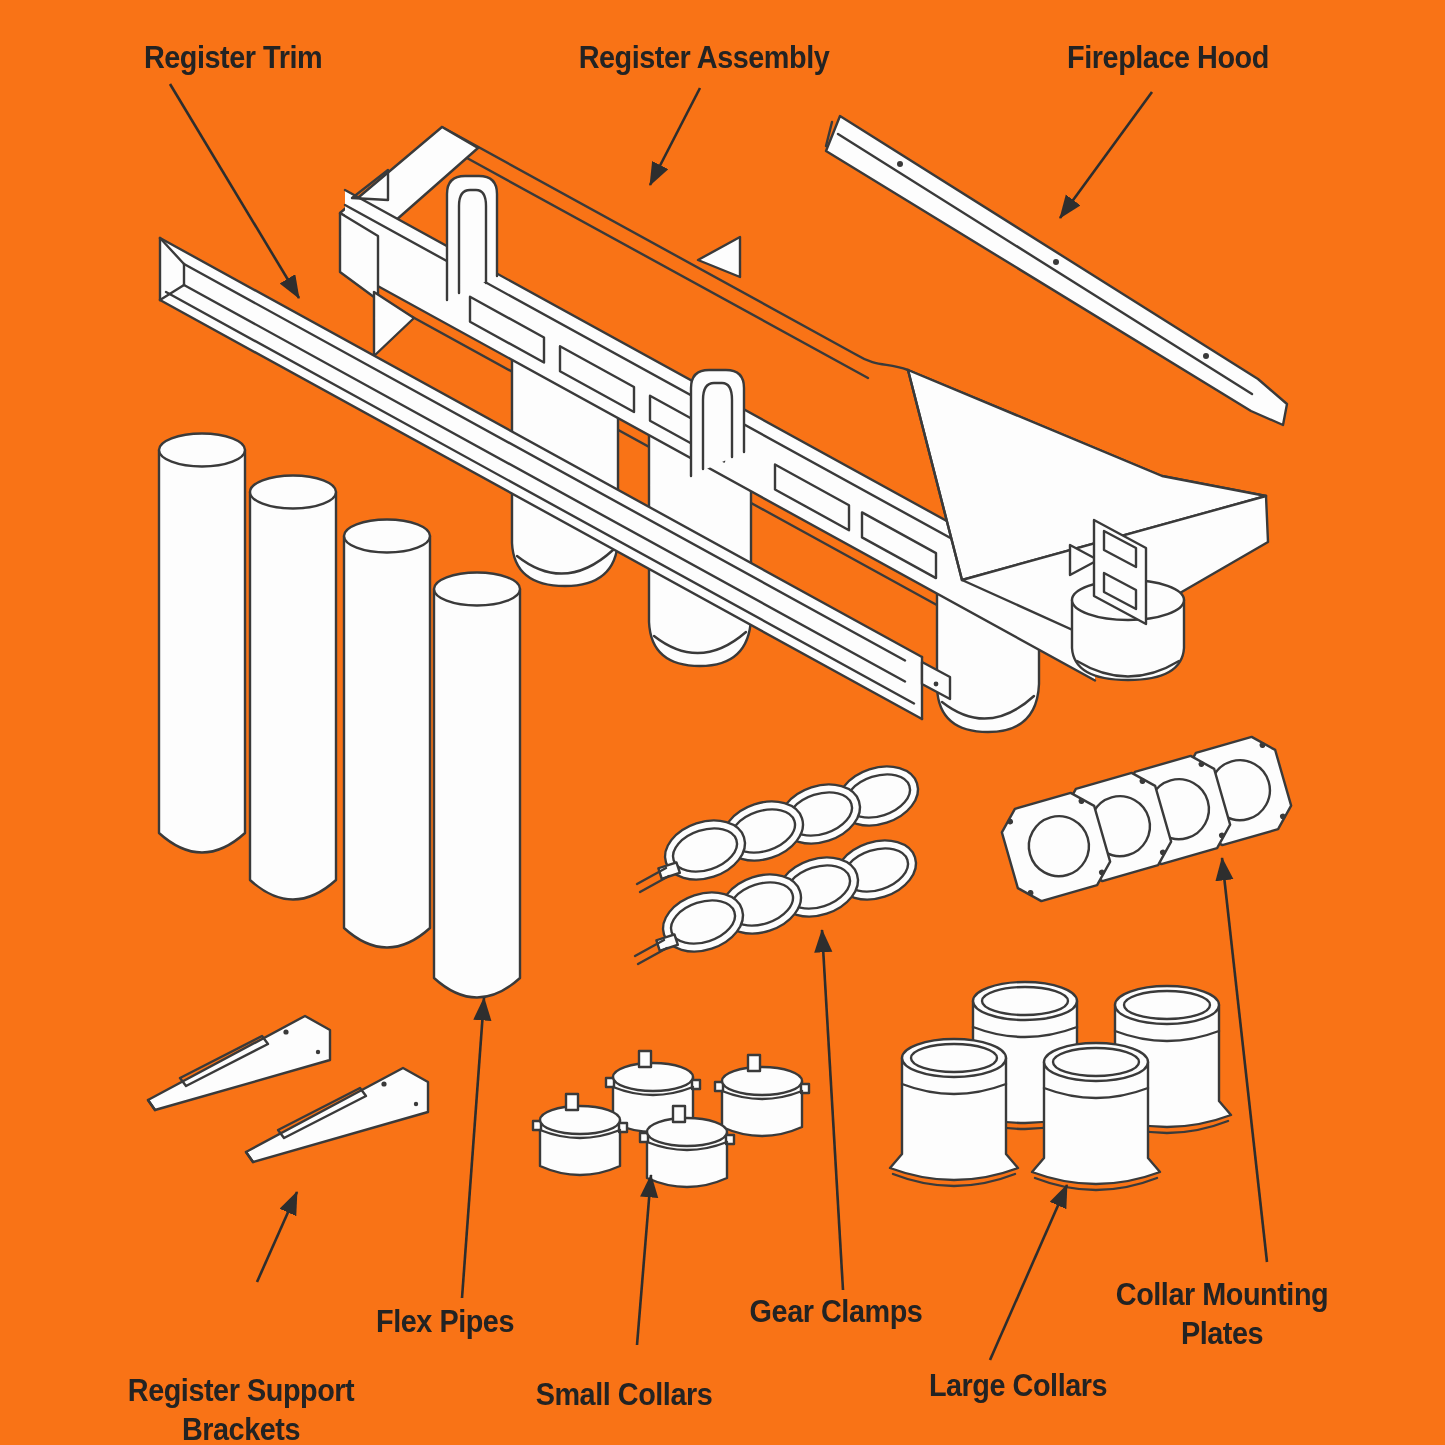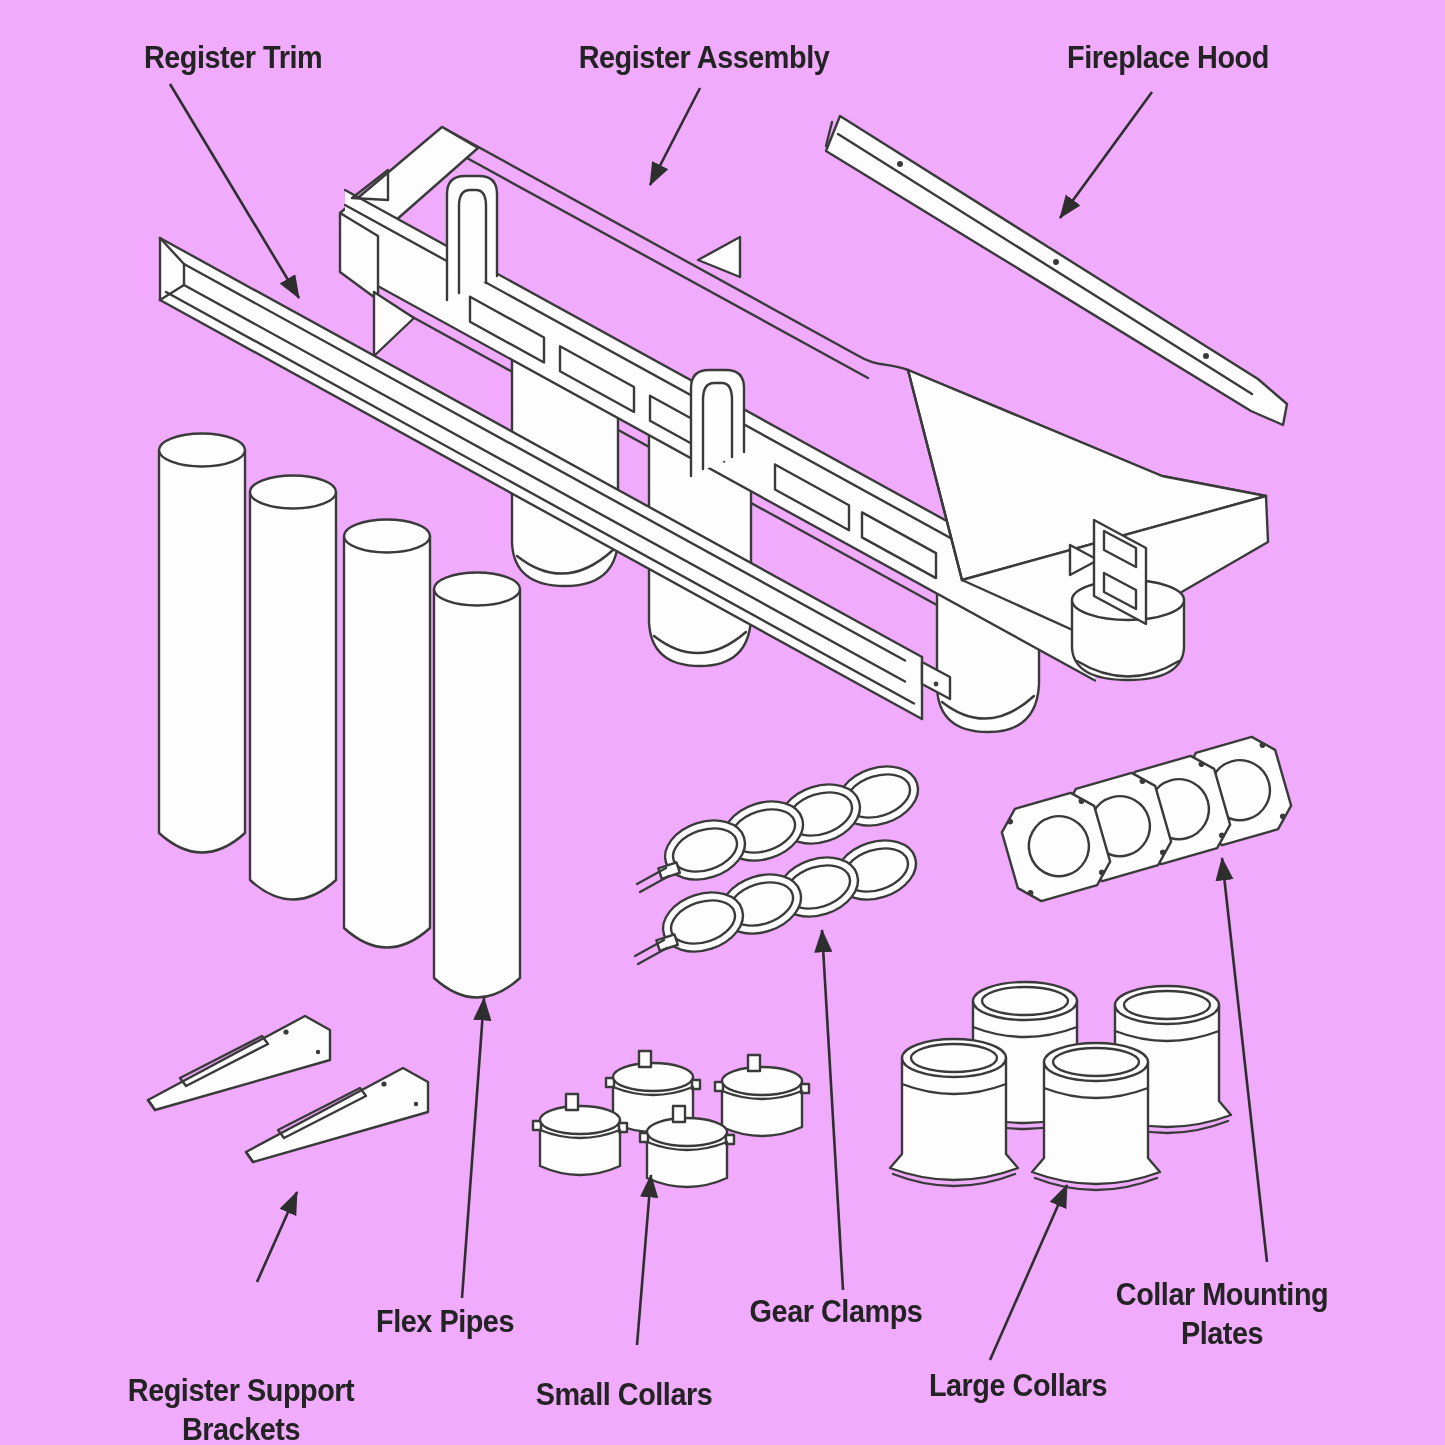--- a/index.html
+++ b/index.html
@@ -1,17 +1,17 @@
 <!DOCTYPE html>
 <html><head>
 <meta charset="utf-8">
 <style>
   html,body{margin:0;padding:0;background:#ffffff;}
   .stage{
-    position:relative;width:1445px;height:1445px;background:#f0abfc;
+    position:relative;width:1445px;height:1445px;background:#f97316;
     font-family:"Liberation Sans",sans-serif;overflow:hidden;
   }
   svg{position:absolute;left:0;top:0;}
   .art{stroke:#3a3a3a;stroke-width:2.4;fill:none;stroke-linejoin:round;stroke-linecap:round;}
   .wh{fill:#fdfdfd;}
   .dot{fill:#3a3a3a;stroke:none;}
   .arrow{stroke:#2e2e2e;stroke-width:2.6;fill:none;}
   .lbl{
     position:absolute;transform:translate(-50%,-50%) scaleX(0.93);
     font-weight:bold;font-size:31px;line-height:39px;color:#232323;

